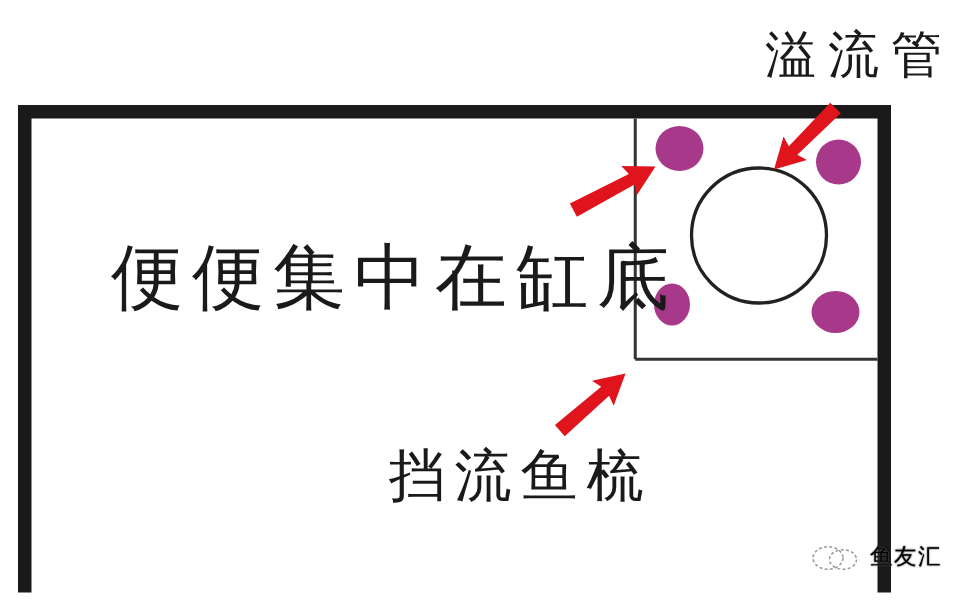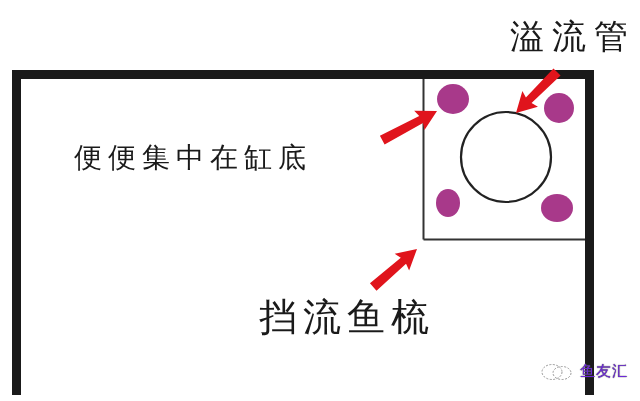--- a/index.html
+++ b/index.html
@@ -1,24 +1,24 @@
 <!DOCTYPE html>
 <html><head>
   <meta charset="utf-8">
   <style>
     html, body { margin: 0; padding: 0; background: #ffffff; }
     body { width: 640px; height: 401px; position: relative; overflow: hidden; font-family: "DejaVu Serif", "Liberation Serif", serif; }
     .stage { position: absolute; left: 0; top: 0; width: 640px; height: 401px; }
     .label { position: absolute; color: #1a1a1a; white-space: nowrap; letter-spacing: 8px; font-family: "DejaVu Serif", "Liberation Serif", serif; }
     .label-overflow { left: 477px; top: 14px; font-size: 34px; margin-left: 33px; }
-    .label-waste { left: 74px; top: 139px; font-size: 28px; letter-spacing: 6px; }
+    .label-waste { left: 74px; top: 153px; font-size: 48px; letter-spacing: 6px; }
     .label-comb { left: 259px; top: 292px; font-size: 38px; letter-spacing: 6px; text-align: right; }
     .watermark { position: absolute; left: 540px; top: 362px; display: flex; align-items: center; gap: 6px; }
     .wm-icon { width: 34px; height: 18px; }
-    .wm-text { font-family: "DejaVu Sans", "Liberation Sans", sans-serif; font-size: 15px; color: #6d28d9; text-shadow: 0 0 1px #555, 0 0 1px #555; letter-spacing: 1px; }
+    .wm-text { font-family: "DejaVu Sans", "Liberation Sans", sans-serif; font-size: 15px; color: #000000; text-shadow: 0 0 1px #555, 0 0 1px #555; letter-spacing: 1px; }
   </style>
 </head>
 <body>
 
 <div class="stage">
   <svg width="640" height="401" viewBox="0 0 640 401" xmlns="http://www.w3.org/2000/svg">
 
     <g>
       <rect x="12" y="70" width="582" height="9" fill="#1a1a1a"></rect>
       <rect x="12" y="70" width="9" height="325" fill="#1a1a1a"></rect>

